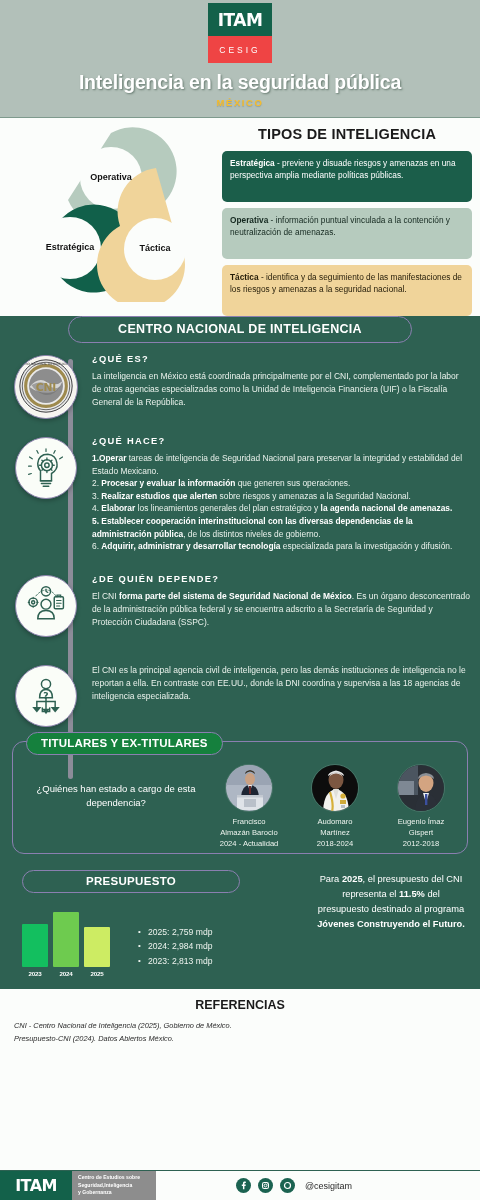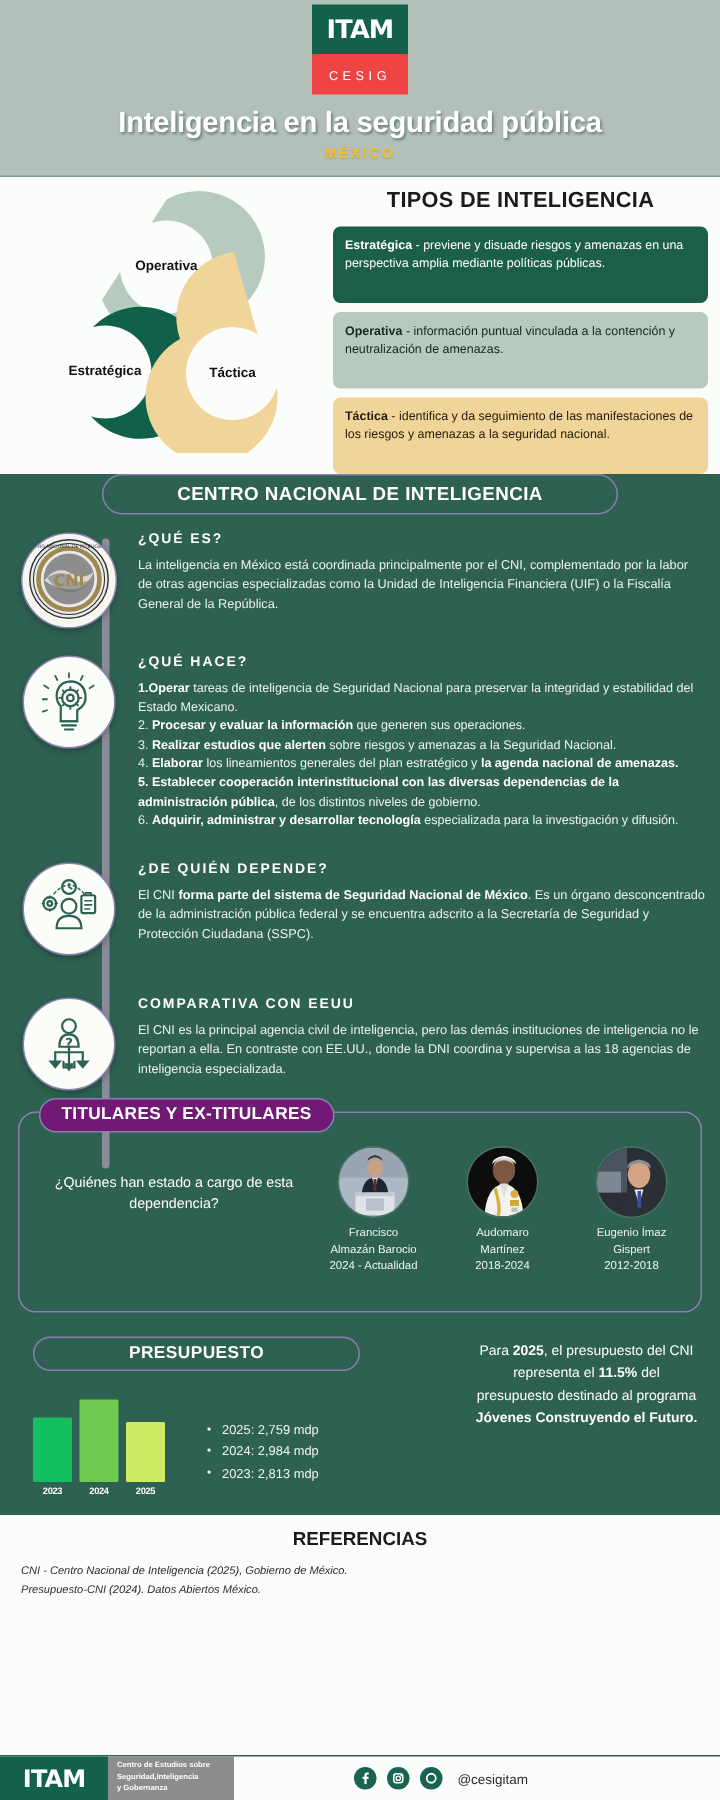--- a/index.html
+++ b/index.html
@@ -114,25 +114,25 @@
     background: #f6f6f2; border: 1.6px solid #8b82ac;
     position: relative; z-index: 2; overflow: hidden;
     box-shadow: 0 2px 4px rgba(0,0,0,.25);
     display: flex; align-items: flex-end; justify-content: center;
   }
 
   
   .titulares-wrap { position: relative; margin: 14px 12px 0 12px; }
   .tit-box {
     border: 1.4px solid #8a7fb0; border-radius: 12px;
-    padding: 22px 8px 25px 8px; min-height: 92px;
+    padding: 22px 8px 4px 8px; min-height: 92px;
   }
   .tit-pill {
     position: absolute; left: 14px; top: -9px;
-    background: #701a75; border: 1.4px solid #8a7fb0; border-radius: 14px;
+    background: #15803d; border: 1.4px solid #8a7fb0; border-radius: 14px;
     color: #ffffff; font-size: 11.5px; font-weight: bold;
     padding: 4px 14px 5px; letter-spacing: .2px;
   }
   .tit-inner { display: flex; align-items: flex-start; }
   .tit-q {
     flex: 0 0 190px; color: #ffffff; font-size: 9.5px;
     text-align: center; line-height: 1.5; padding-top: 18px;
   }
   .tit-people { flex: 1 1 auto; display: flex; justify-content: space-between; }
   .person { width: 76px; text-align: center; }
@@ -370,21 +370,20 @@
               <path d="M24 26 L24 34 M24 34 L24 41 M24 41 L28 41 L28 37 M24 41 L20 41 L20 37"></path>
               <path d="M24 30 L14 30 L14 36 M24 30 L34 30 L34 36"></path>
               <path d="M14 42 L9 36 L19 36 Z" fill="#2e6152" stroke="none"></path>
               <path d="M34 42 L29 36 L39 36 Z" fill="#2e6152" stroke="none"></path>
               <path d="M24 44 L20 38 L28 38 Z" fill="#2e6152" stroke="none"></path>
               <text x="24" y="27" text-anchor="middle" font-family="DejaVu Sans, sans-serif" font-size="10" font-weight="bold" fill="#2e6152" stroke="none">?</text>
             </svg>
           </div>
         </div>
         <div class="tl-text">
-          <div class="q-head">COMPARATIVA CON EEUU</div>
           <div class="q-body">El CNI es la principal agencia civil de inteligencia, pero las demás instituciones de inteligencia no le reportan a ella. En contraste con EE.UU., donde la DNI coordina y supervisa a las 18 agencias de inteligencia especializada.</div>
         </div>
       </div>
     </div>
 
     <div class="titulares-wrap">
       <div class="tit-pill">TITULARES Y EX-TITULARES</div>
       <div class="tit-box">
         <div class="tit-inner">
           <div class="tit-q">¿Quiénes han estado a cargo de esta dependencia?</div>

